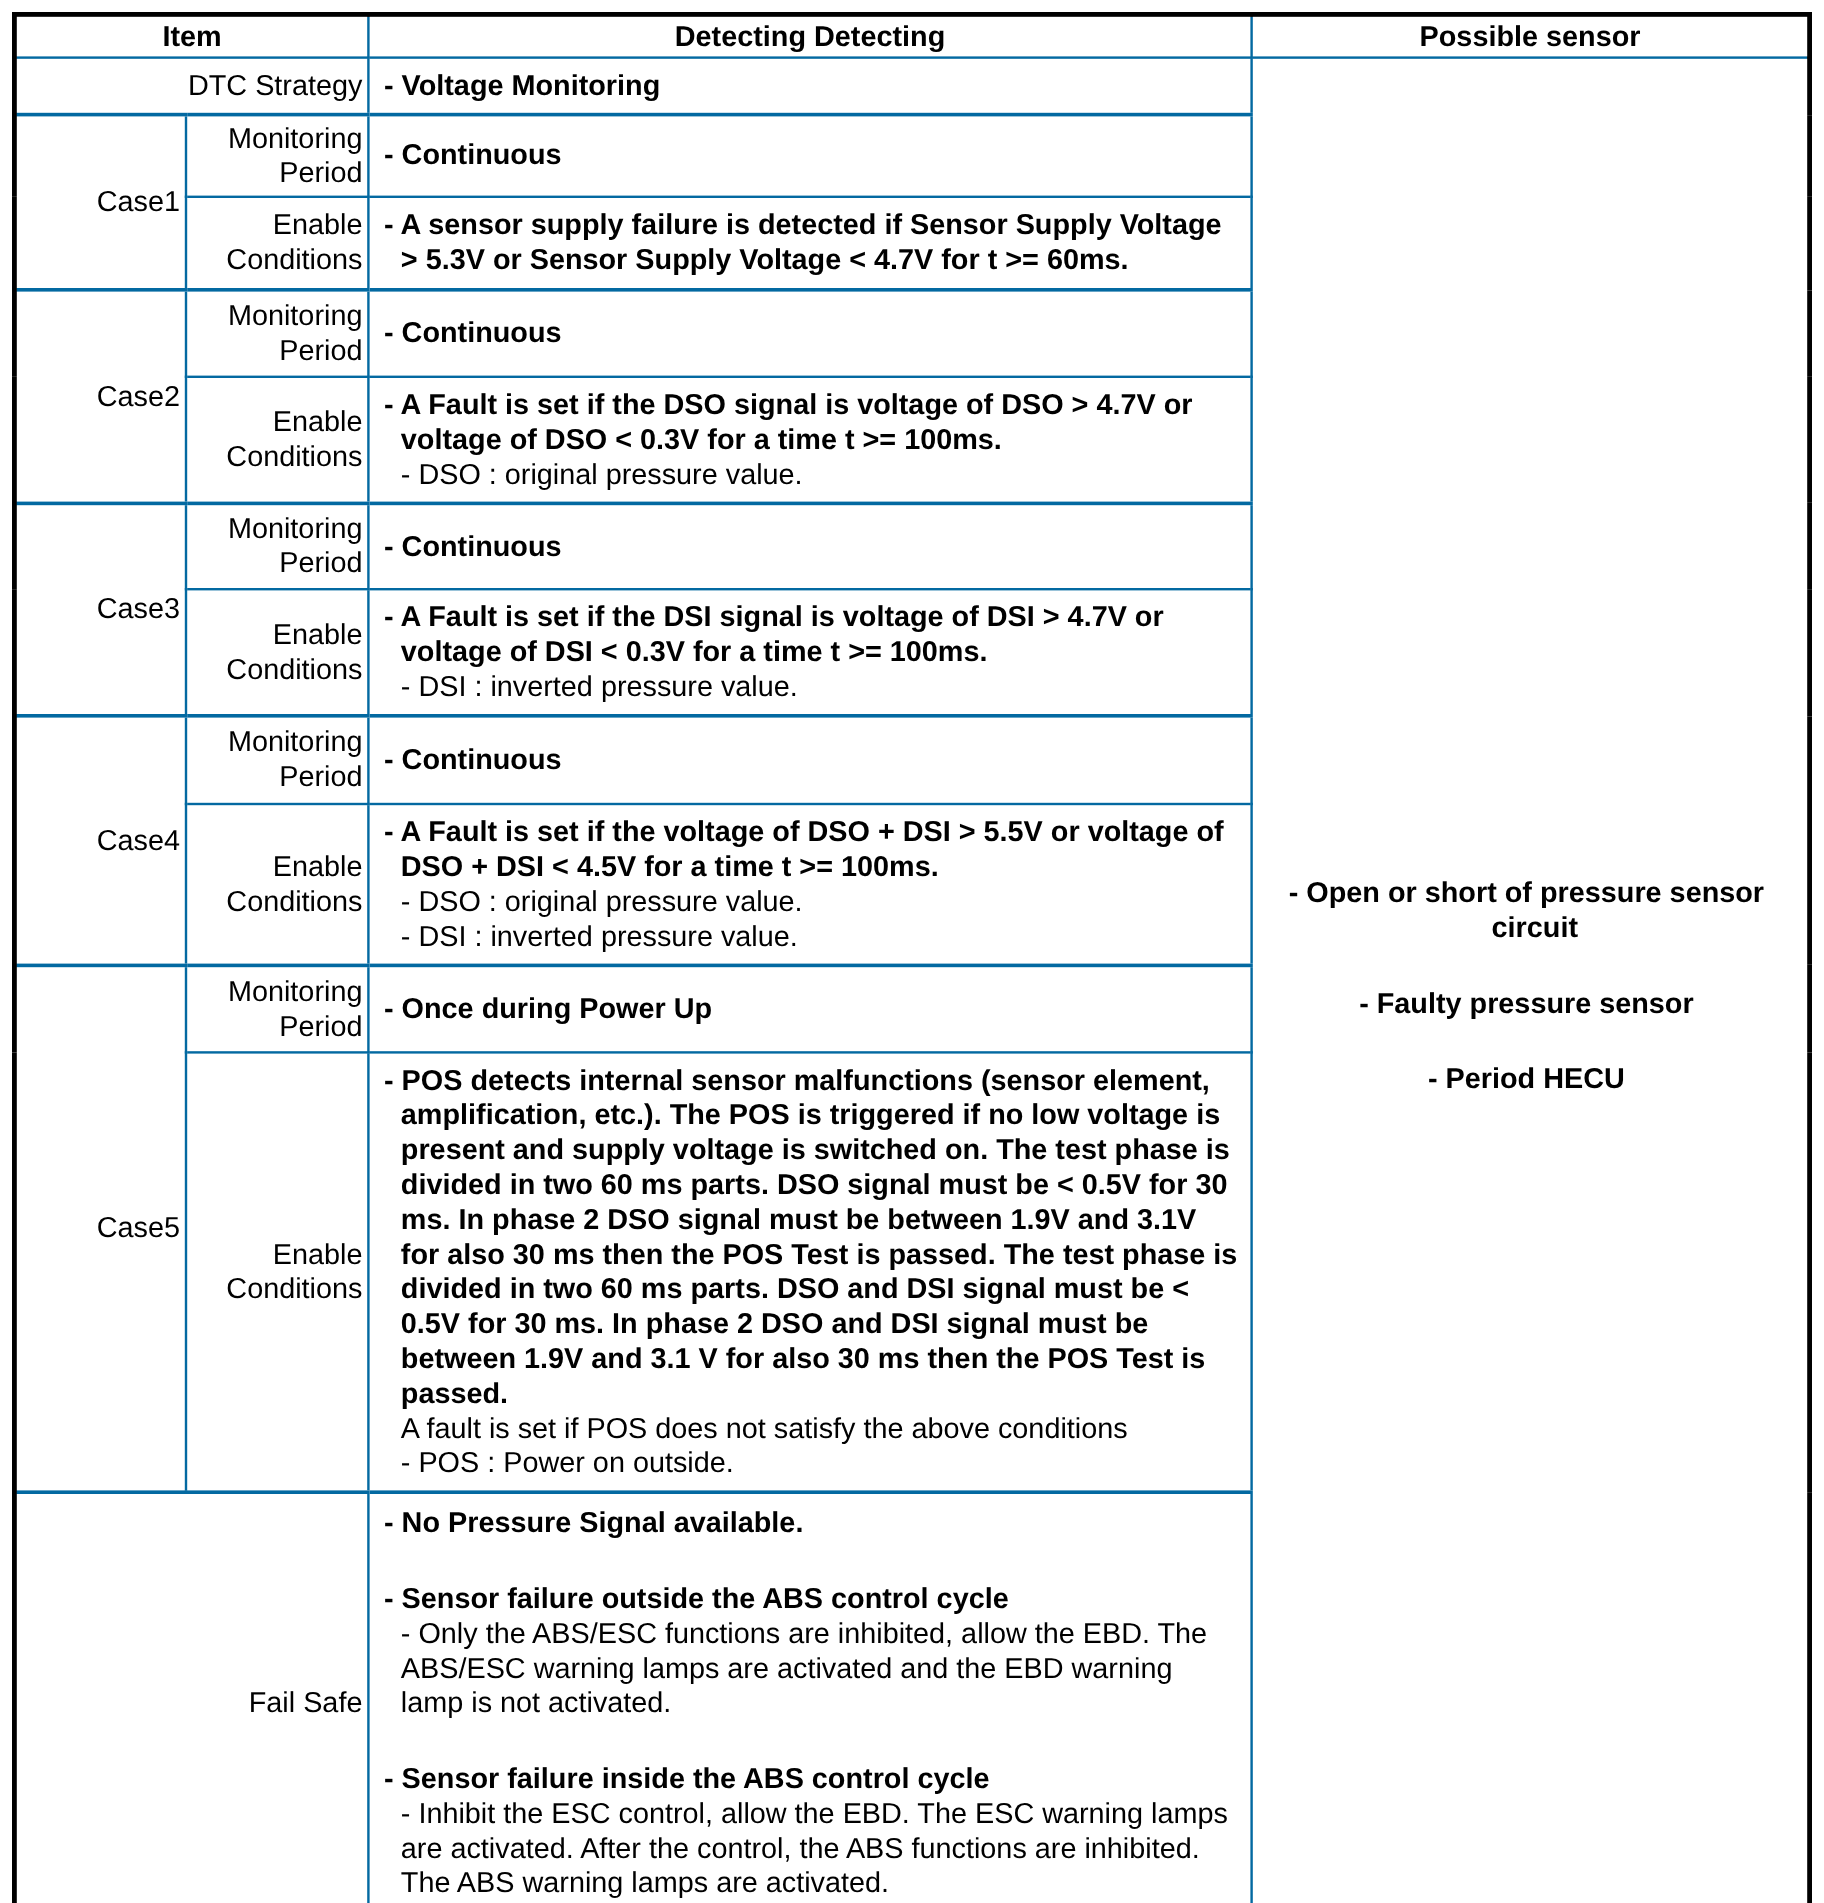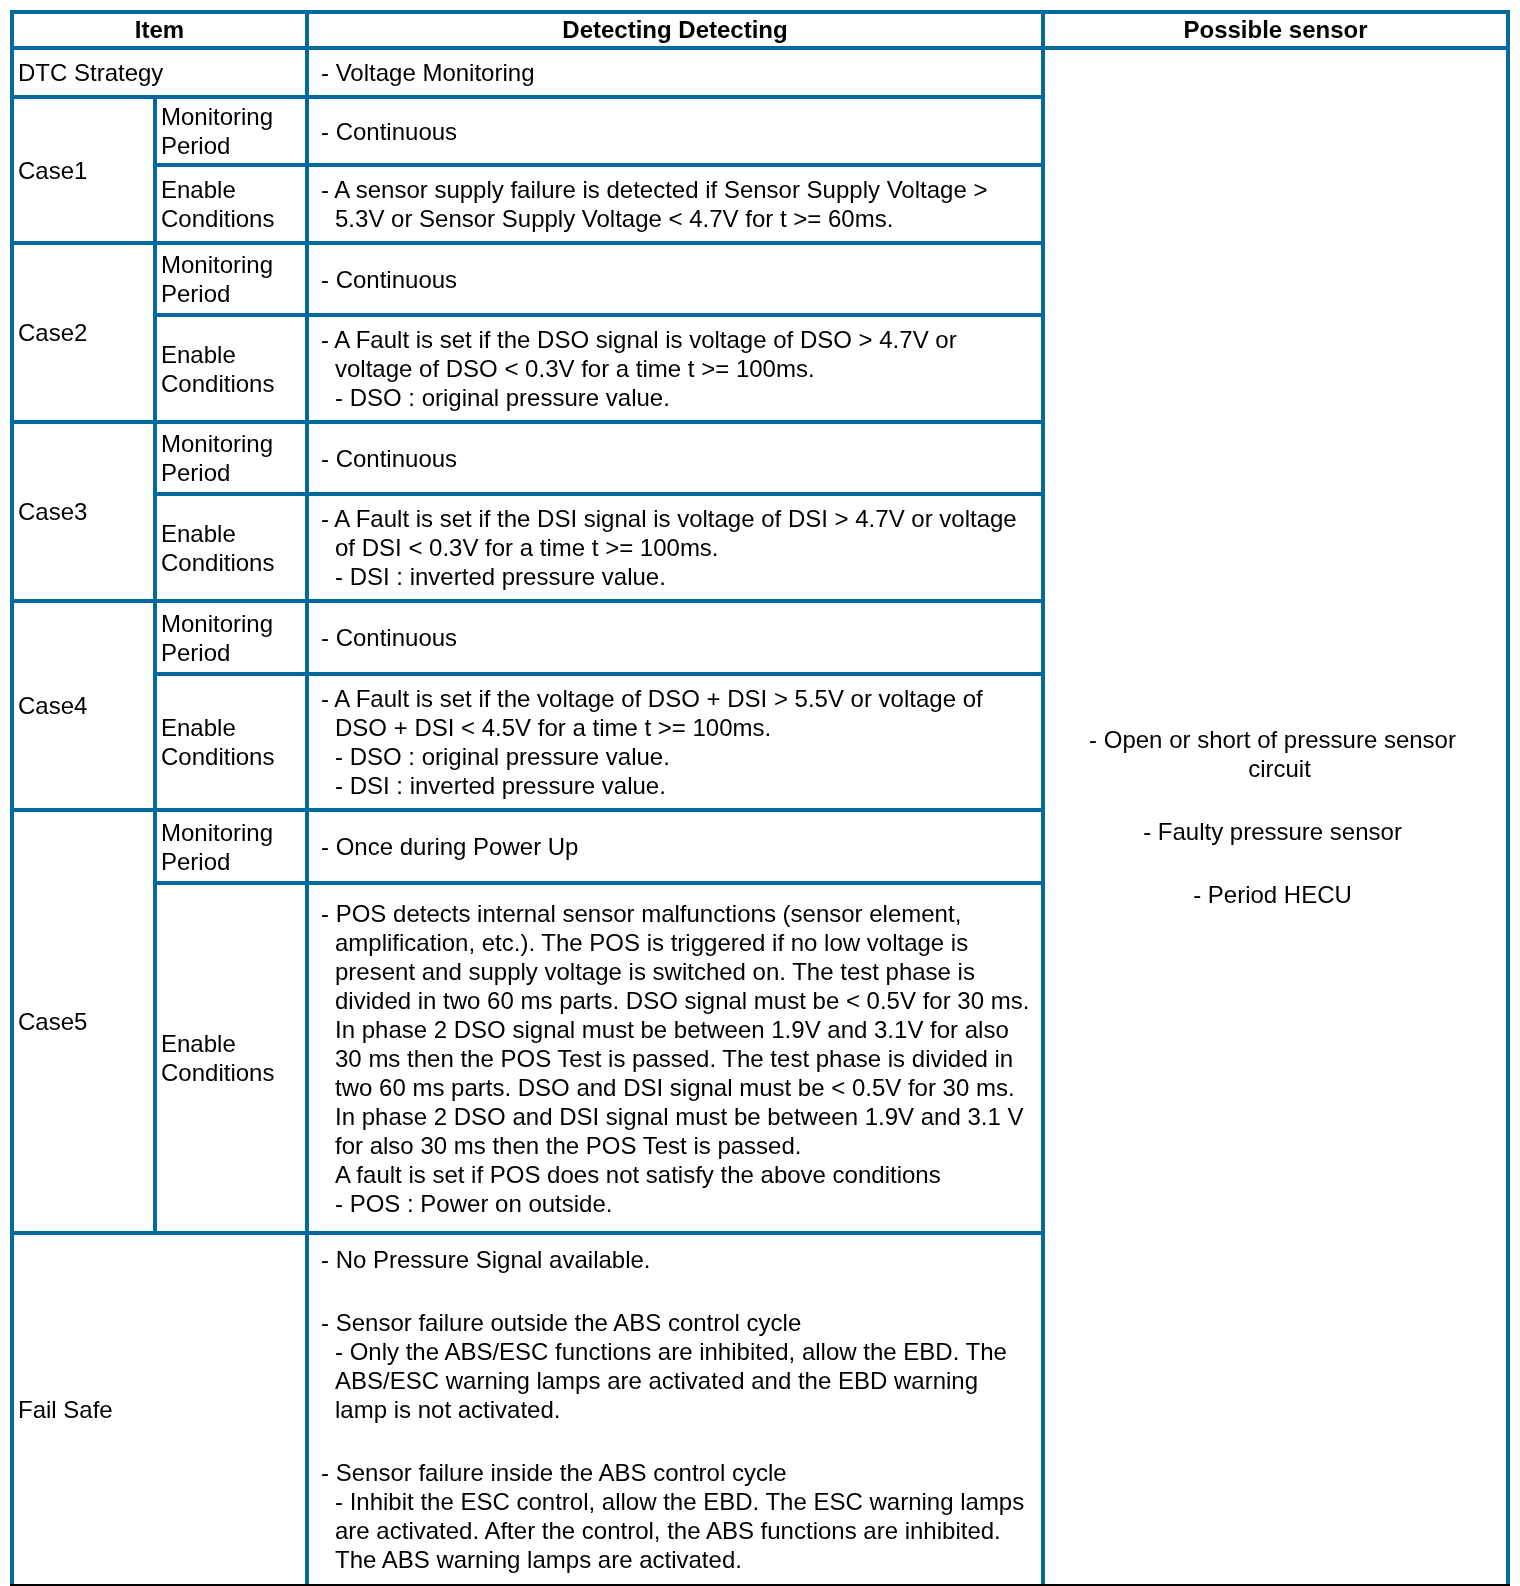--- a/index.html
+++ b/index.html
@@ -16,53 +16,54 @@
     border-collapse: collapse;
     table-layout: fixed;
     width: 1496px;
     border: 4px solid #000000;
     border-bottom-width: 6px;
     font-size: 24px;
     color: #000000;
     background: #ffffff;
   }
   .dtc th, .dtc td {
-    border: 4px solid #0369a1;
+    border: 2px solid #0369a1;
     padding: 0;
     vertical-align: middle;
     overflow: hidden;
   }
   .dtc th {
     font-weight: bold;
     text-align: center;
     font-size: 24px;
   }
   tr.sec > th, tr.sec > td {
     border-top-width: 3px;
   }
   td.label {
-    text-align: left;
+    text-align: right;
     line-height: 29px;
     padding: 2px 4px;
   }
   td.cond {
     text-align: left;
     line-height: 29px;
     padding: 8px 10px 8px 12px;
   }
   td.cause-cell {
     text-align: center;
     line-height: 29px;
     padding: 8px 24px 8px 18px;
   }
   
   .b {
     padding-left: 14px;
     text-indent: -14px;
     white-space: pre-line;
+    font-weight: bold;
   }
   
   .c {
     margin-left: 14px;
     white-space: pre-line;
   }
   .gap { height: 34px; }
 </style>
 </head>
 <body>

